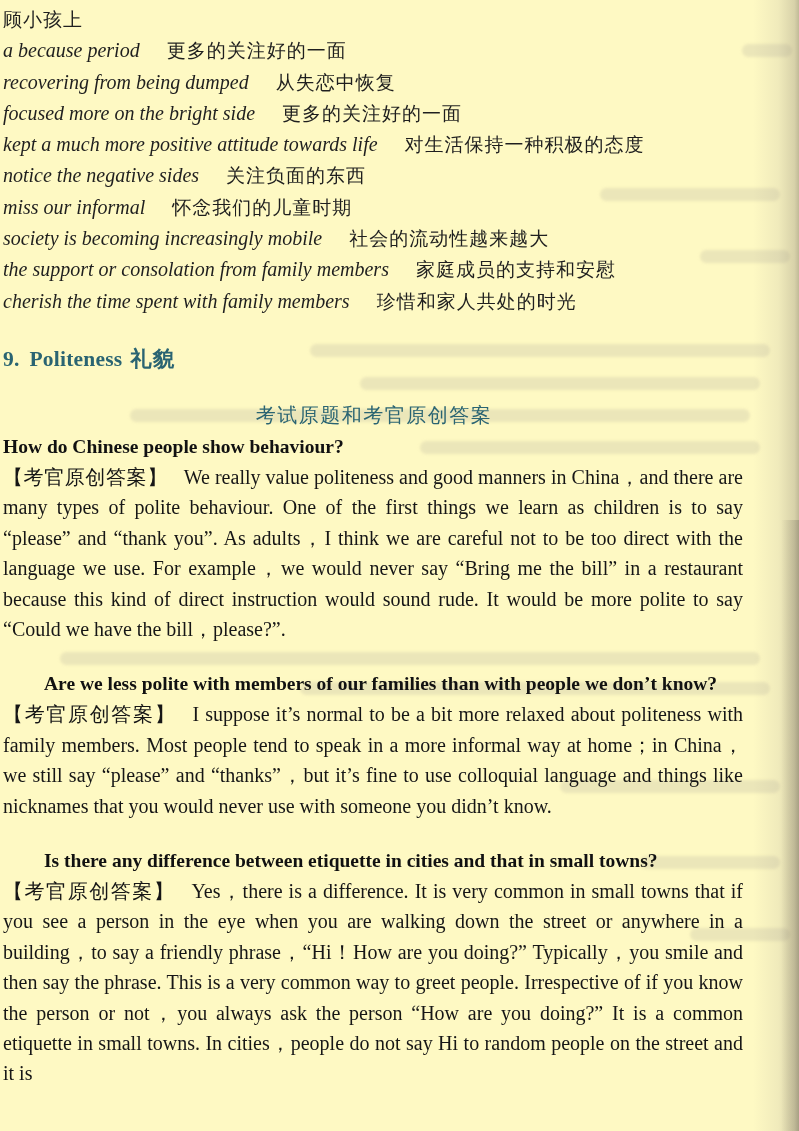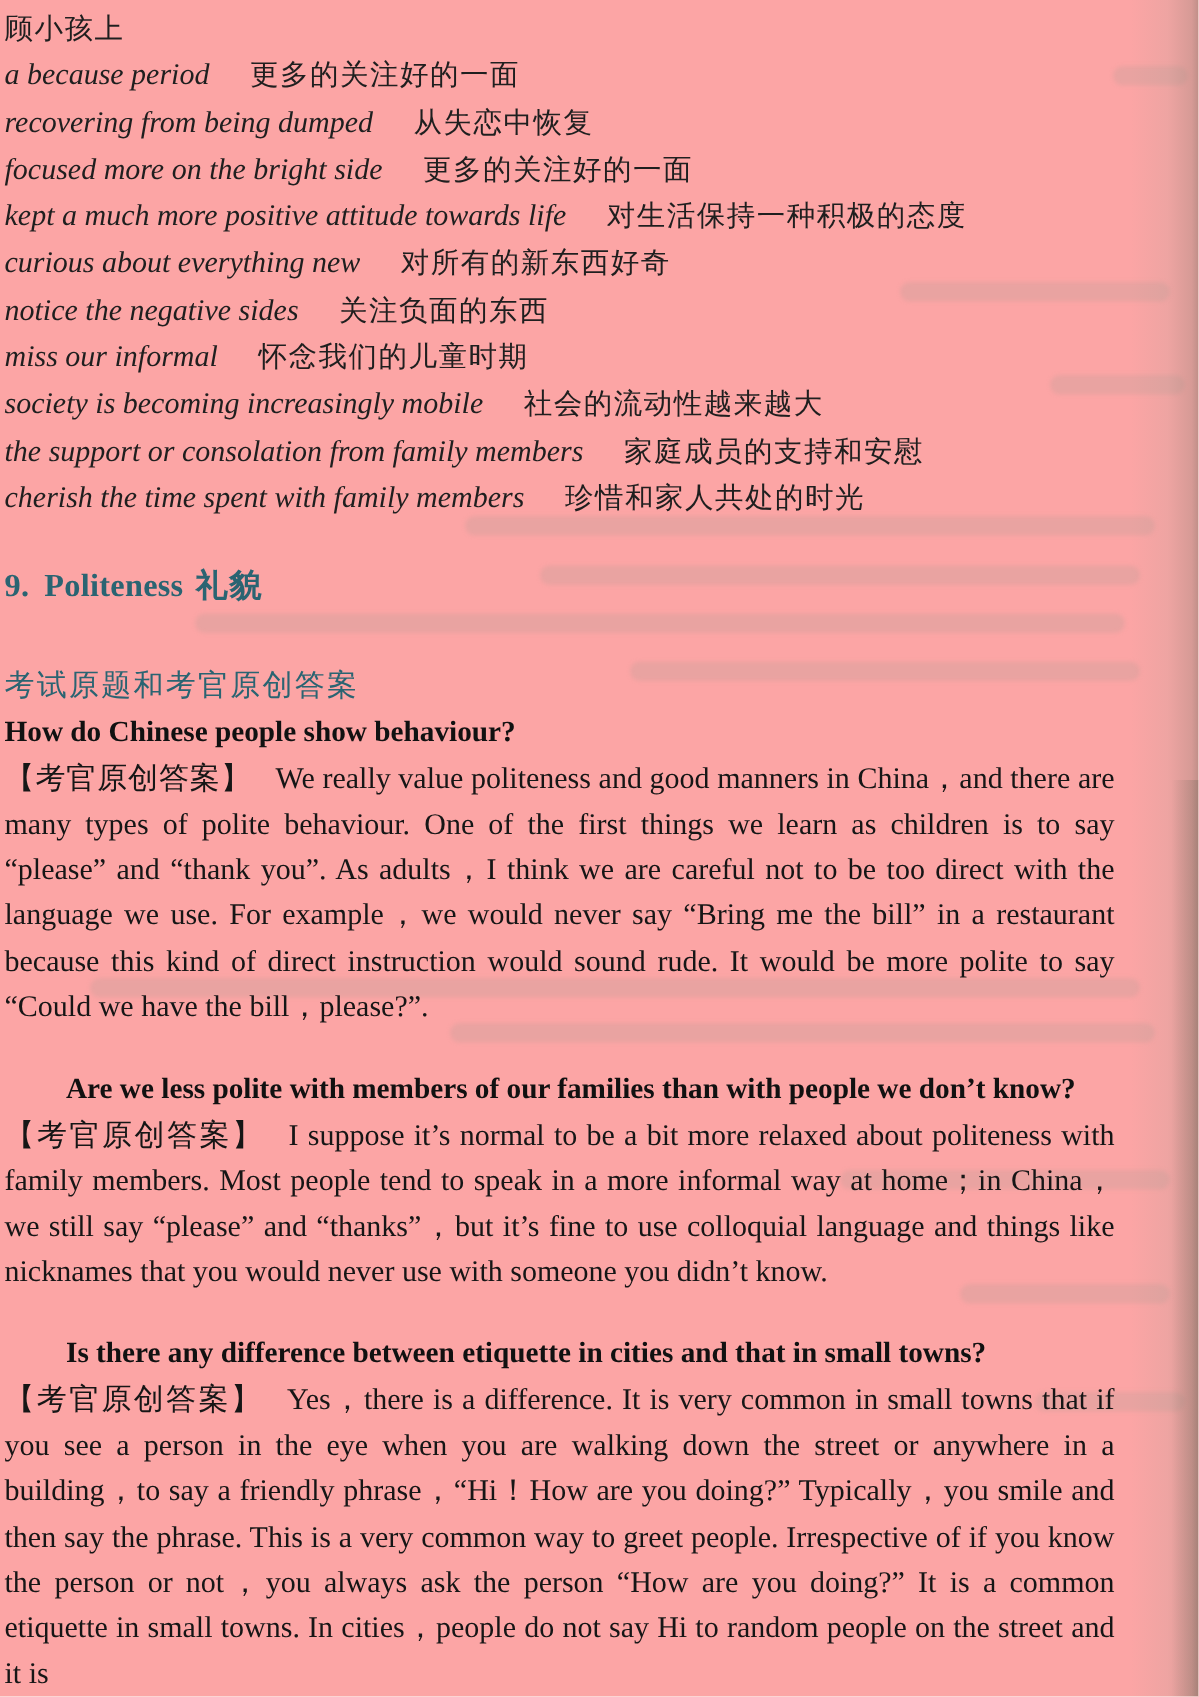--- a/index.html
+++ b/index.html
@@ -9,21 +9,21 @@
     height: 1131px;
     overflow: hidden;
     background: #fcfbf8;
     font-family: "Liberation Serif", serif;
     color: #1f1f1f;
   }
   .page {
     position: relative;
     width: 799px;
     height: 1131px;
-    background: #fca5a5;
+    background: #fef9c3;
   }
   
   .scan-edge {
     position: absolute; top: 0; right: 0; width: 46px; height: 100%;
     background: linear-gradient(to right,
       rgba(167,160,147,0) 0%,
       rgba(167,160,147,0.16) 55%,
       rgba(142,134,120,0.34) 90%,
       rgba(126,118,104,0.48) 100%);
     pointer-events: none;
@@ -56,23 +56,23 @@
 
   h2.section-title {
     margin: 29px 0 15px 0; padding: 0;
     font-size: 21.5px; line-height: 26px; font-weight: bold;
     color: #2a6472; letter-spacing: .2px;
   }
   h2.section-title .zh { margin-left: 8px; letter-spacing: 1px; }
   h2.section-title .num { margin-right: 10px; }
 
   h3.subheading {
-    margin: 41px 0 0 0; padding: 0;
+    margin: 30px 0 0 0; padding: 0;
     font-size: 20px; line-height: 26px; font-weight: normal;
-    color: #2a6472; letter-spacing: 1.5px;
+    color: #2a6472; letter-spacing: 1.5px; text-align: center;
   }
   .qa h4.question {
     margin: 5px 0 0 0; padding: 0;
     font-size: 19.5px; line-height: 27px; font-weight: bold;
     color: #111;
   }
   .qa.spaced h4.question { margin-top: 26px; margin-left: 41px; }
   .qa p.answer {
     margin: 2px 0 0 0; padding: 0;
     font-size: 20px; line-height: 30.4px;
@@ -111,23 +111,20 @@
       <li>
         <span class="en">recovering from being dumped</span><span class="zh">从失恋中恢复</span>
       </li>
       <li>
         <span class="en">focused more on the bright side</span><span class="zh">更多的关注好的一面</span>
       </li>
       <li>
         <span class="en">kept a much more positive attitude towards life</span><span class="zh">对生活保持一种积极的态度</span>
       </li>
       <li>
-        <span class="en">curious about everything new</span><span class="zh">对所有的新东西好奇</span>
-      </li>
-      <li>
         <span class="en">notice the negative sides</span><span class="zh">关注负面的东西</span>
       </li>
       <li>
         <span class="en">miss our informal</span><span class="zh">怀念我们的儿童时期</span>
       </li>
       <li>
         <span class="en">society is becoming increasingly mobile</span><span class="zh">社会的流动性越来越大</span>
       </li>
       <li>
         <span class="en">the support or consolation from family members</span><span class="zh">家庭成员的支持和安慰</span>

